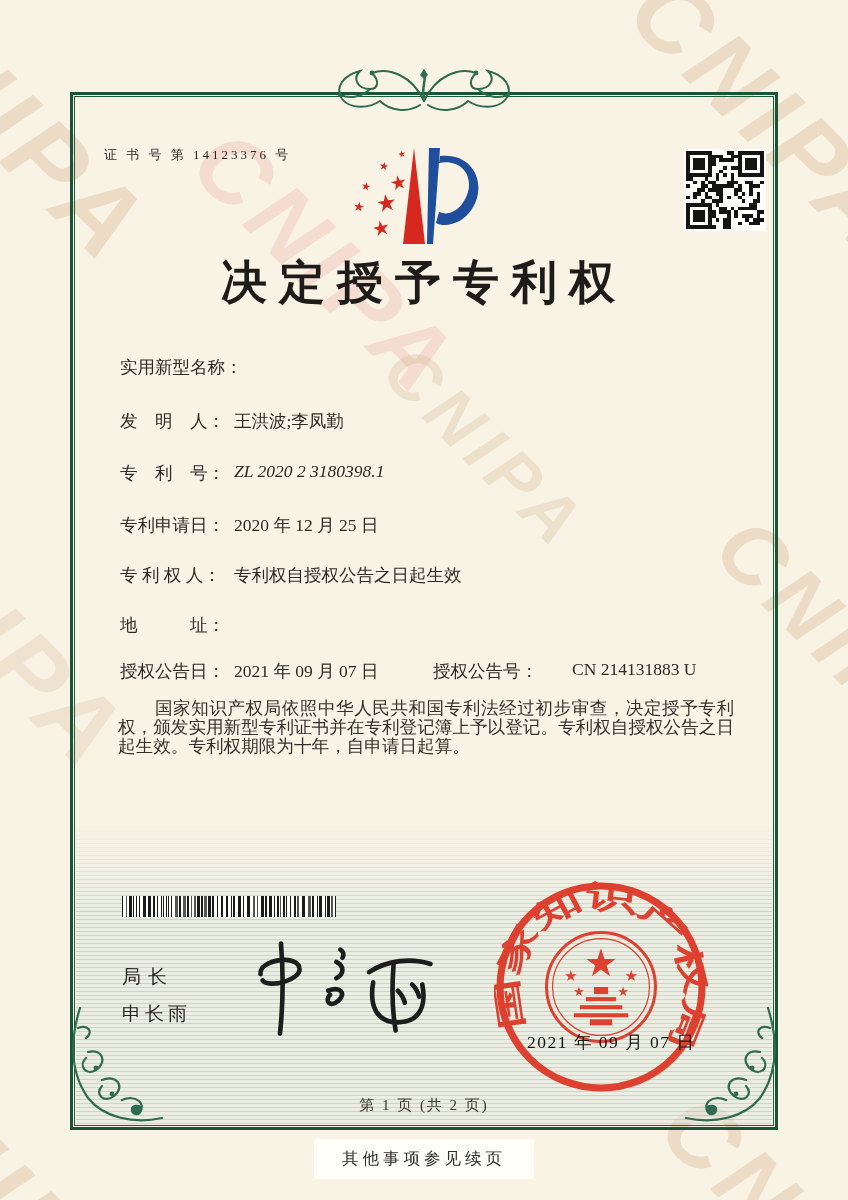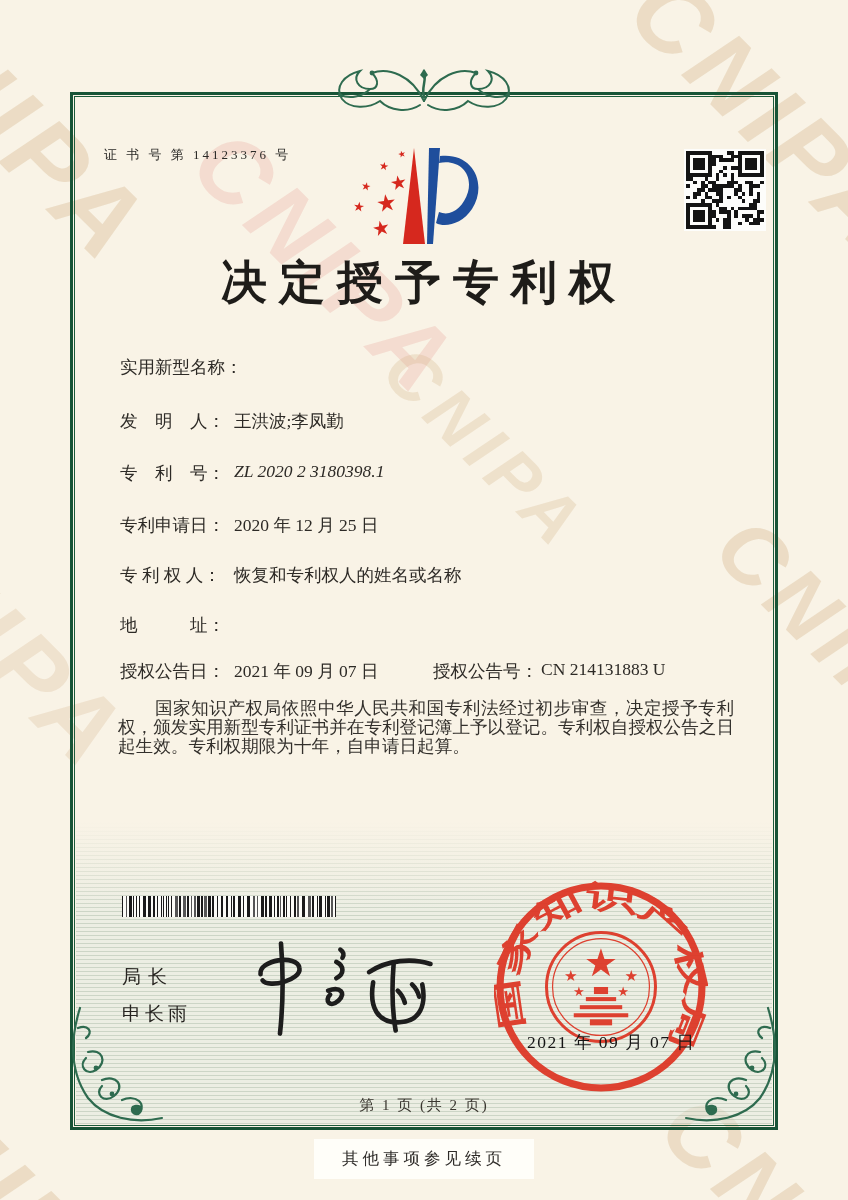--- a/index.html
+++ b/index.html
@@ -379,28 +379,28 @@
   <div class="field-label" style="top:409px;">发　明　人：</div>
   <div class="field-value" style="top:409px;">王洪波;李凤勤</div>
 
   <div class="field-label" style="top:461px;font-family:Liberation Mono, monospace;">专　利　号：</div>
   <div class="field-value" style="top:461px;font-style:italic;">ZL 2020 2 3180398.1</div>
 
   <div class="field-label" style="top:513px;">专利申请日：</div>
   <div class="field-value" style="top:513px;">2020 年 12 月 25 日</div>
 
   <div class="field-label" style="top:563px;">专 利 权 人：</div>
-  <div class="field-value" style="top:563px;">恢复和专利权人的姓名或名称</div>
+  <div class="field-value" style="top:563px;">专利权自授权公告之日起生效</div>
 
   <div class="field-label" style="top:613px;">地　　　址：</div>
 
   <div class="field-label" style="top:659px;">授权公告日：</div>
   <div class="field-value" style="top:659px;">2021 年 09 月 07 日</div>
   <div class="field-label" style="left:433px;top:659px;">授权公告号：</div>
-  <div class="field-value" style="left:541px;top:659px;">CN 214131883 U</div>
+  <div class="field-value" style="left:572px;top:659px;">CN 214131883 U</div>
 
   <div class="body-text">
     <p>国家知识产权局依照中华人民共和国专利法经过初步审查，决定授予专利权，颁发实用新型专利证书并在专利登记簿上予以登记。专利权自授权公告之日起生效。专利权期限为十年，自申请日起算。</p>
   </div>
 
   <div id="barcode" class="barcode">
       <div style="width:1px;background:#1a1a1a;"></div>
       <div style="width:3px;background:transparent;"></div>
       <div style="width:1px;background:#555;"></div>
       <div style="width:2px;background:transparent;"></div>

